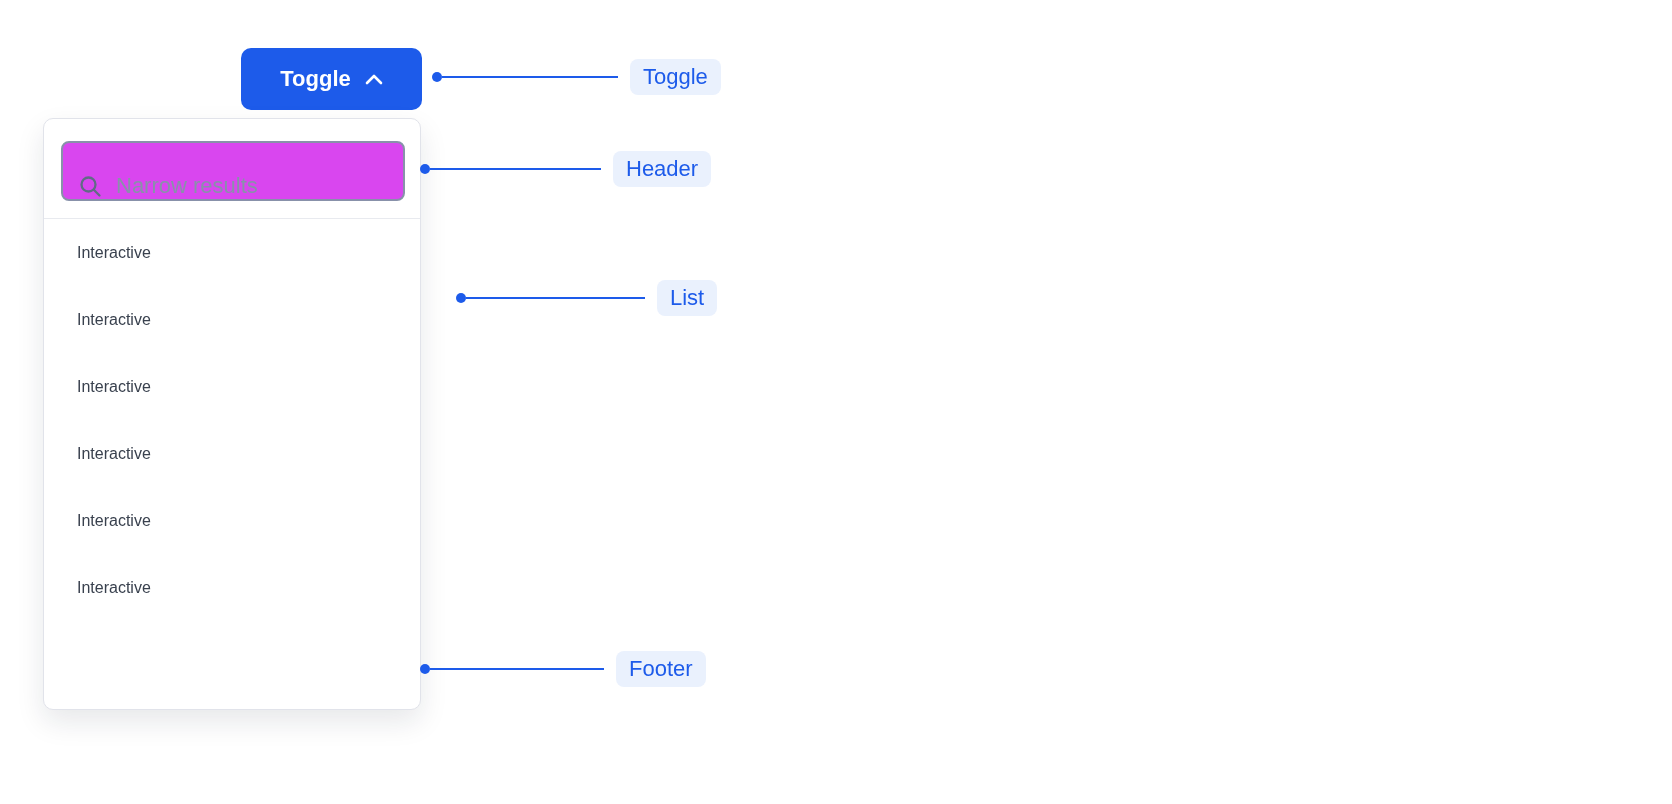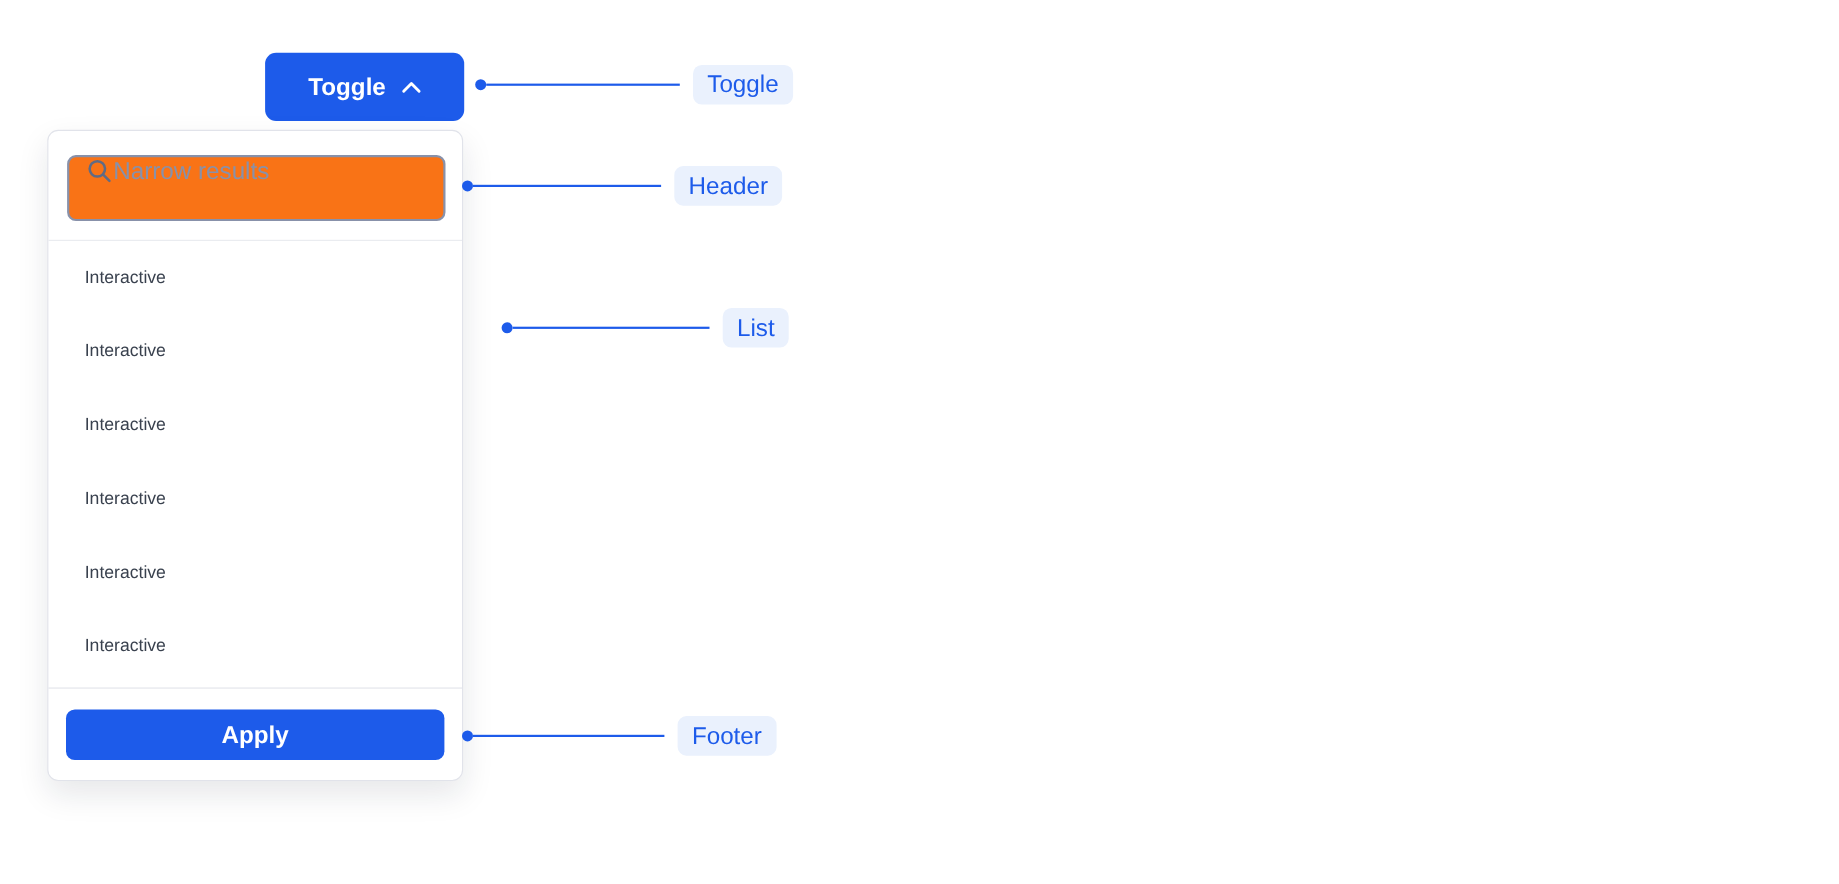--- a/index.html
+++ b/index.html
@@ -33,22 +33,22 @@
     box-shadow: 0 12px 28px rgba(18,28,45,0.10);
   }
   .panel-header {
     position: absolute; left: 0; top: 0; width: 100%; height: 100px;
     border-bottom: 1px solid #E8EAEF;
   }
   .search-wrap {
     position: absolute; left: 17px; top: 22px;
     width: 344px; height: 60px;
     border: 2px solid #8891AA; border-radius: 8px;
-    background: #f97316;
-    display: flex; align-items: flex-start; 
+    background: #d946ef;
+    display: flex; align-items: flex-end; gap: 13px;
     padding: 0 15px;
   }
   .search-input {
     border: none; outline: none; flex: 1;
     font-size: 22px; color: #121C2D; font-family: inherit;
     background: transparent; min-width: 0;
   }
   .search-input::placeholder { color: #8891AA; }
 
   .list { position: absolute; left: 0; top: 100px; width: 100%; }
@@ -137,23 +137,20 @@
       <span>Interactive</span>
     </div>
     <div class="list-item">
       <span>Interactive</span>
     </div>
     <div class="list-item">
       <span>Interactive</span>
     </div>
   </div>
 
-  <div class="panel-footer">
-    <button class="apply-btn">Apply</button>
-  </div>
 
 </div>
 
 <div class="annotation annotation-toggle">
   <span class="conn-dot"></span>
   <span class="conn-line"></span>
   <span class="pill">Toggle</span>
 </div>
 
 <div class="annotation annotation-header">

